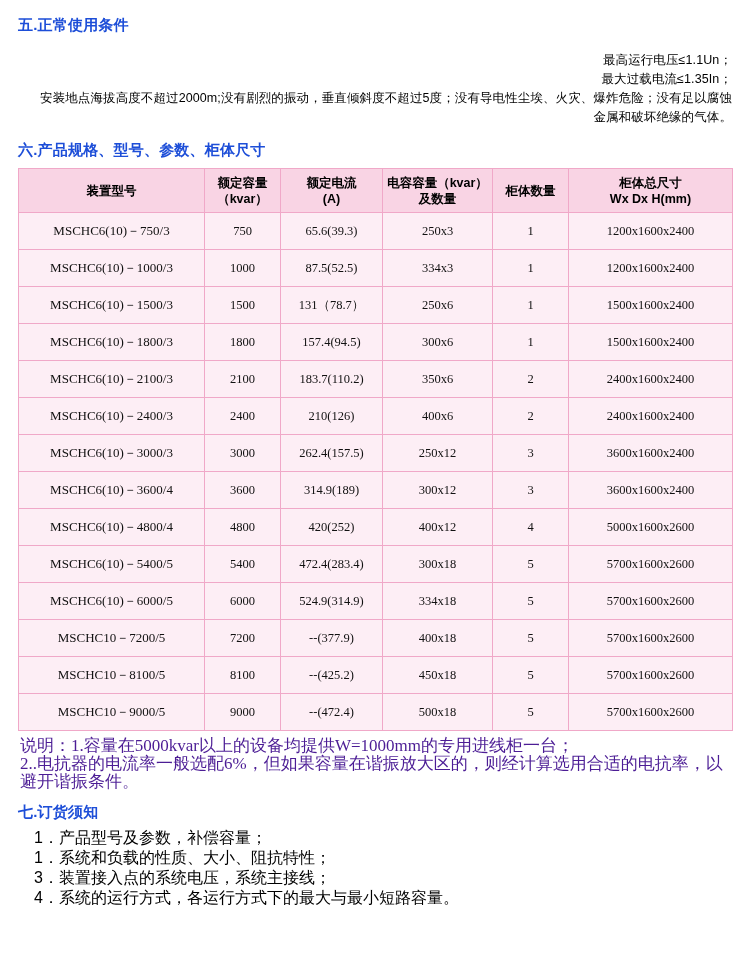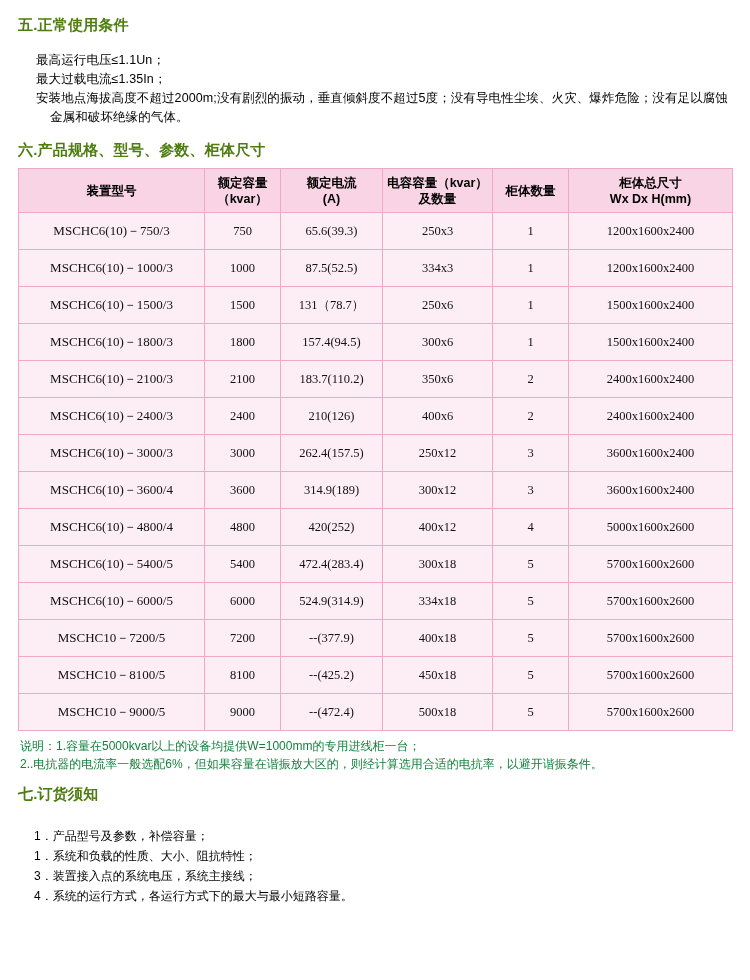--- a/index.html
+++ b/index.html
@@ -13,38 +13,39 @@
     background: #ffffff;
     font-family: "Liberation Sans", sans-serif;
     color: #000000;
     -webkit-font-smoothing: antialiased;
   }
   .page {
     width: 750px;
     padding: 12px 18px 10px 18px;
   }
   .section-heading {
-    color: #4d7c0f;
+    color: #1d4ed8;
     font-weight: bold;
     font-size: 15px;
     letter-spacing: 0.2px;
     margin: 4px 0 6px 0;
     font-family: "Liberation Sans", sans-serif;
   }
   .section-heading.second {
     margin-top: 14px;
     margin-bottom: 8px;
   }
   .section-heading.third {
     margin-top: 12px;
-    margin-bottom: 22px;
+    margin-bottom: 6px;
   }
   .para-block {
     margin: 16px 0 2px 0;
     padding-left: 18px;
+    text-align: right;
   }
   .para-line {
     font-size: 12.5px;
     line-height: 19px;
     color: #000;
     letter-spacing: 0.1px;
   }
   .para-line.indent2 {
     padding-left: 14px;
   }
@@ -84,30 +85,31 @@
   .col2 { width: 76px; }
   .col3 { width: 102px; }
   .col4 { width: 110px; }
   .col5 { width: 76px; }
   .col6 { width: 164px; }
   .note-block {
     margin-top: 6px;
     padding-left: 2px;
   }
   .note-line {
-    font-size: 12px;
+    font-size: 17px;
     line-height: 18px;
-    color: #15803d;
+    color: #4c1d95;
+    font-family: Liberation Serif, serif;
   }
   .order-list {
     margin: 0;
     padding-left: 16px;
   }
   .order-line {
-    font-size: 12px;
+    font-size: 16px;
     line-height: 20px;
     color: #000;
   }
   .th-sub {
     display: block;
     font-weight: bold;
   }
 </style>
 </head>
 <body>

